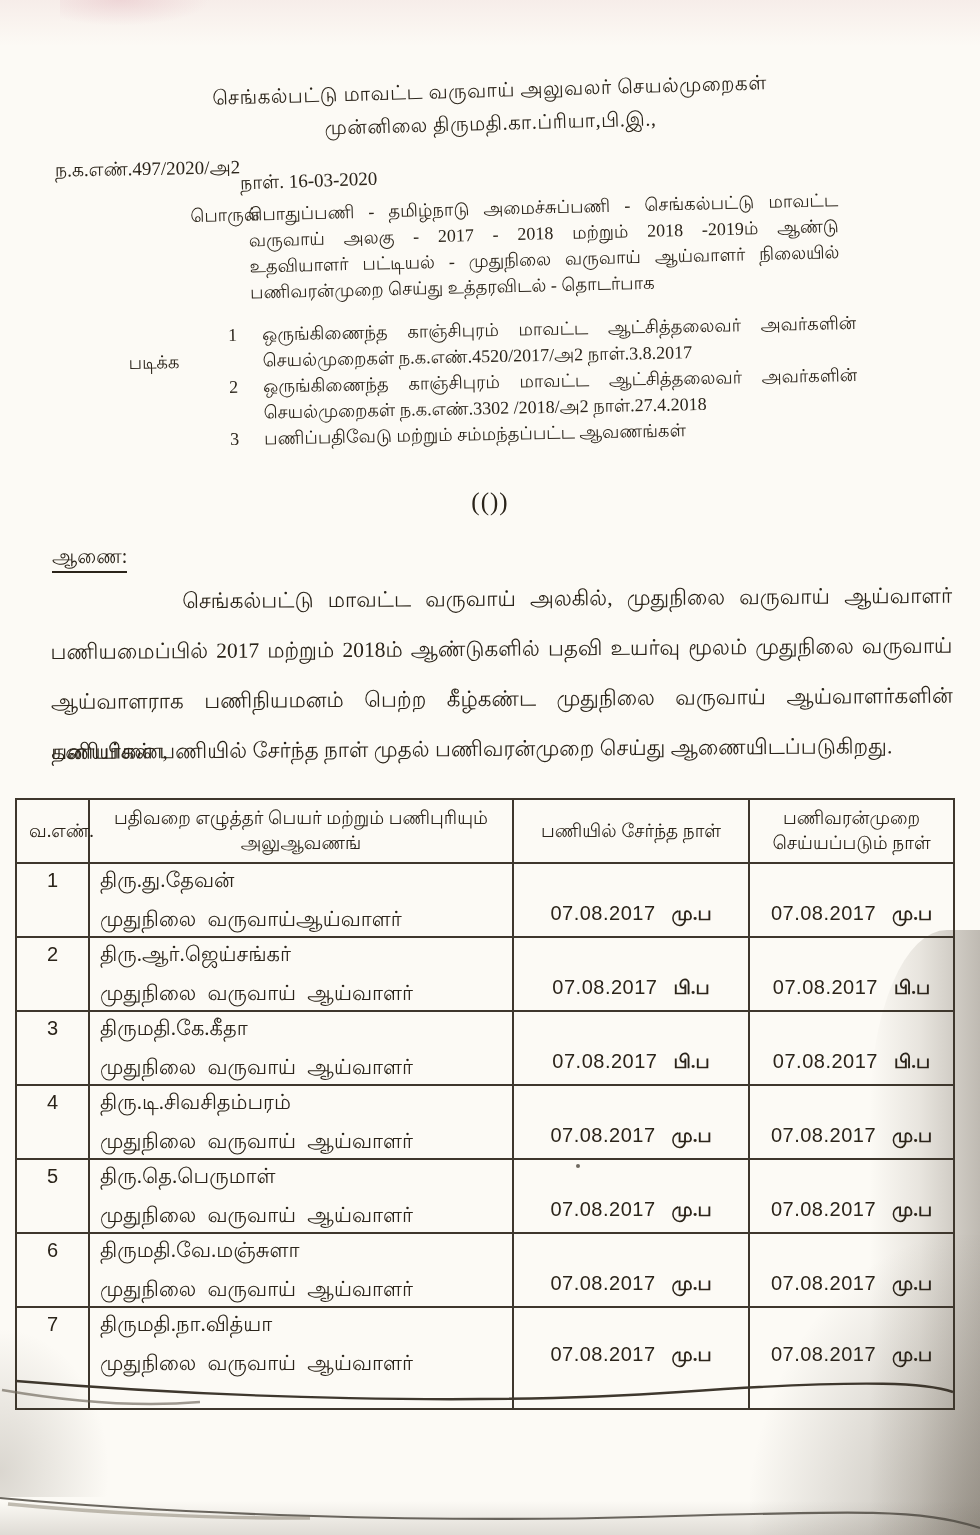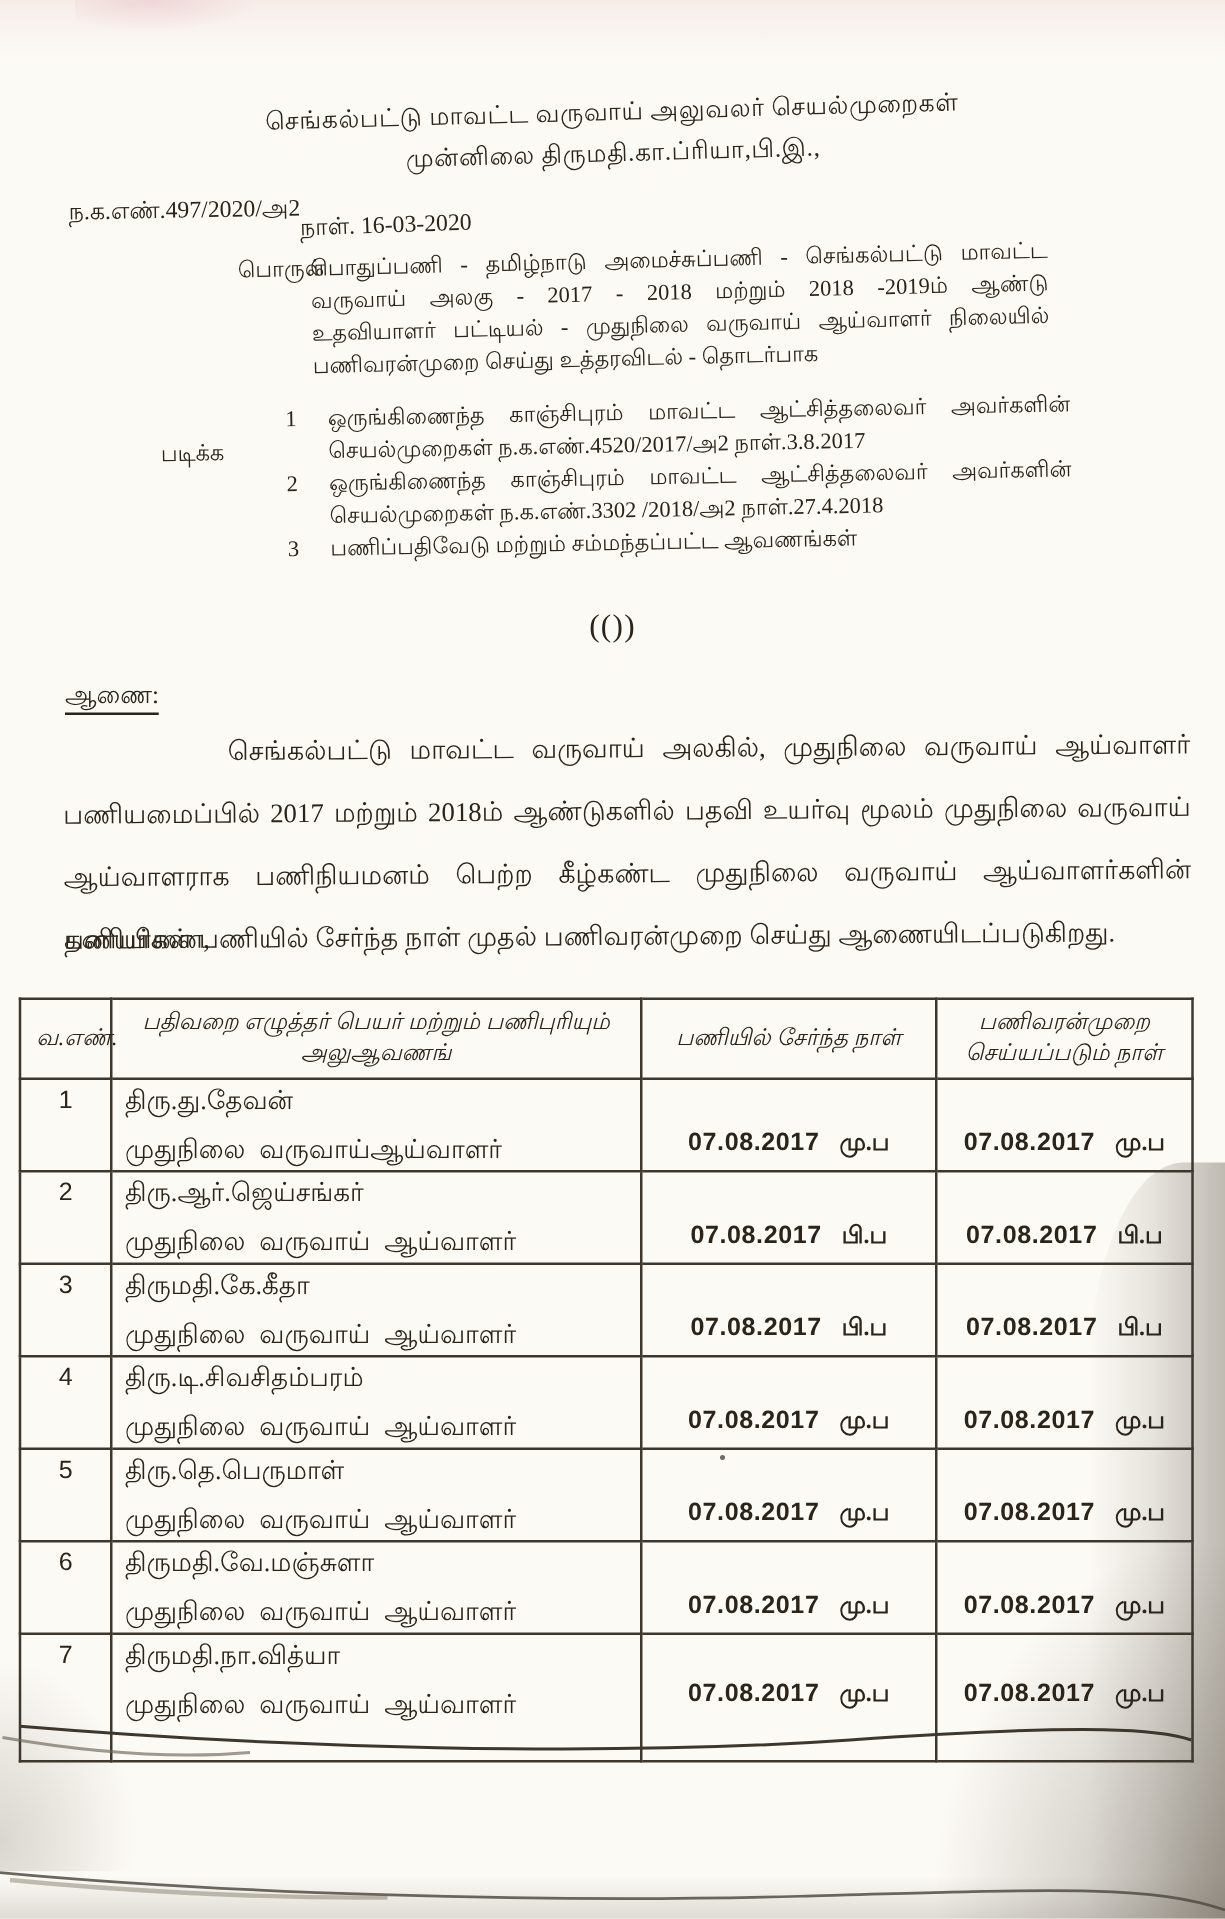--- a/index.html
+++ b/index.html
@@ -44,28 +44,28 @@
   .reading-text{flex:1;}
   .separator{position:absolute;left:0;top:488px;width:100%;text-align:center;font-size:25px;letter-spacing:1px;}
   .order-label{position:absolute;left:52px;top:545px;font-size:20px;border-bottom:2px solid #2b241a;padding-bottom:1px;}
   .order-body{position:absolute;left:50px;top:577px;width:902px;font-size:21.5px;transform:rotate(-.4deg);transform-origin:0 0;}
   .order-body .oline{height:50px;line-height:50px;text-align:justify;text-align-last:justify;white-space:nowrap1;}
   .order-body .oline.first{text-indent:132px;}
   .order-body .oline.last{text-align-last:left;}
   
   .doc-table{position:absolute;left:15px;top:798px;width:938px;border-collapse:collapse;table-layout:fixed;z-index:1;}
   .doc-table th,.doc-table td{border:2px solid #3e372d;}
-  .doc-table thead tr{height:64px;font-style:italic;}
+  .doc-table thead tr{height:64px;}
   .doc-table th{font-weight:normal;font-size:18.5px;text-align:center;line-height:1.35;padding:2px 12px;vertical-align:middle;}
   td.sno{vertical-align:top;text-align:center;font-size:20px;padding-top:5px;font-family:"Liberation Sans",sans-serif;}
   td.namecell{vertical-align:top;padding:3px 6px 4px 10px;font-size:21px;margin-top:26px;}
   td.namecell .nm{margin-bottom:13px;line-height:26px;}
   td.namecell .dg{line-height:26px;word-spacing:6px;}
   td.datecell{vertical-align:bottom;text-align:center;padding-bottom:9px;font-size:20px;}
-  td.datecell .dt{font-family:"Liberation Sans",sans-serif;font-weight:700;letter-spacing:.5px;}
+  td.datecell .dt{font-family:"Liberation Sans",sans-serif;font-weight:400;letter-spacing:.5px;}
   td.datecell .pd{margin-left:16px;font-size:19px;font-weight:bold;}
   tr.r1{height:70px;}tr.r2{height:68px;}tr.r3{height:72px;}tr.r4{height:68px;}
   tr.r5{height:72px;}tr.r6{height:73px;}tr.r7{height:102px;}
   tr.r7 td.datecell{padding-bottom:40px;}
   .artifacts{position:absolute;left:0;top:0;z-index:5;pointer-events:none;}
 </style>
 </head>
 <body>
 
 <div class="sheet">

